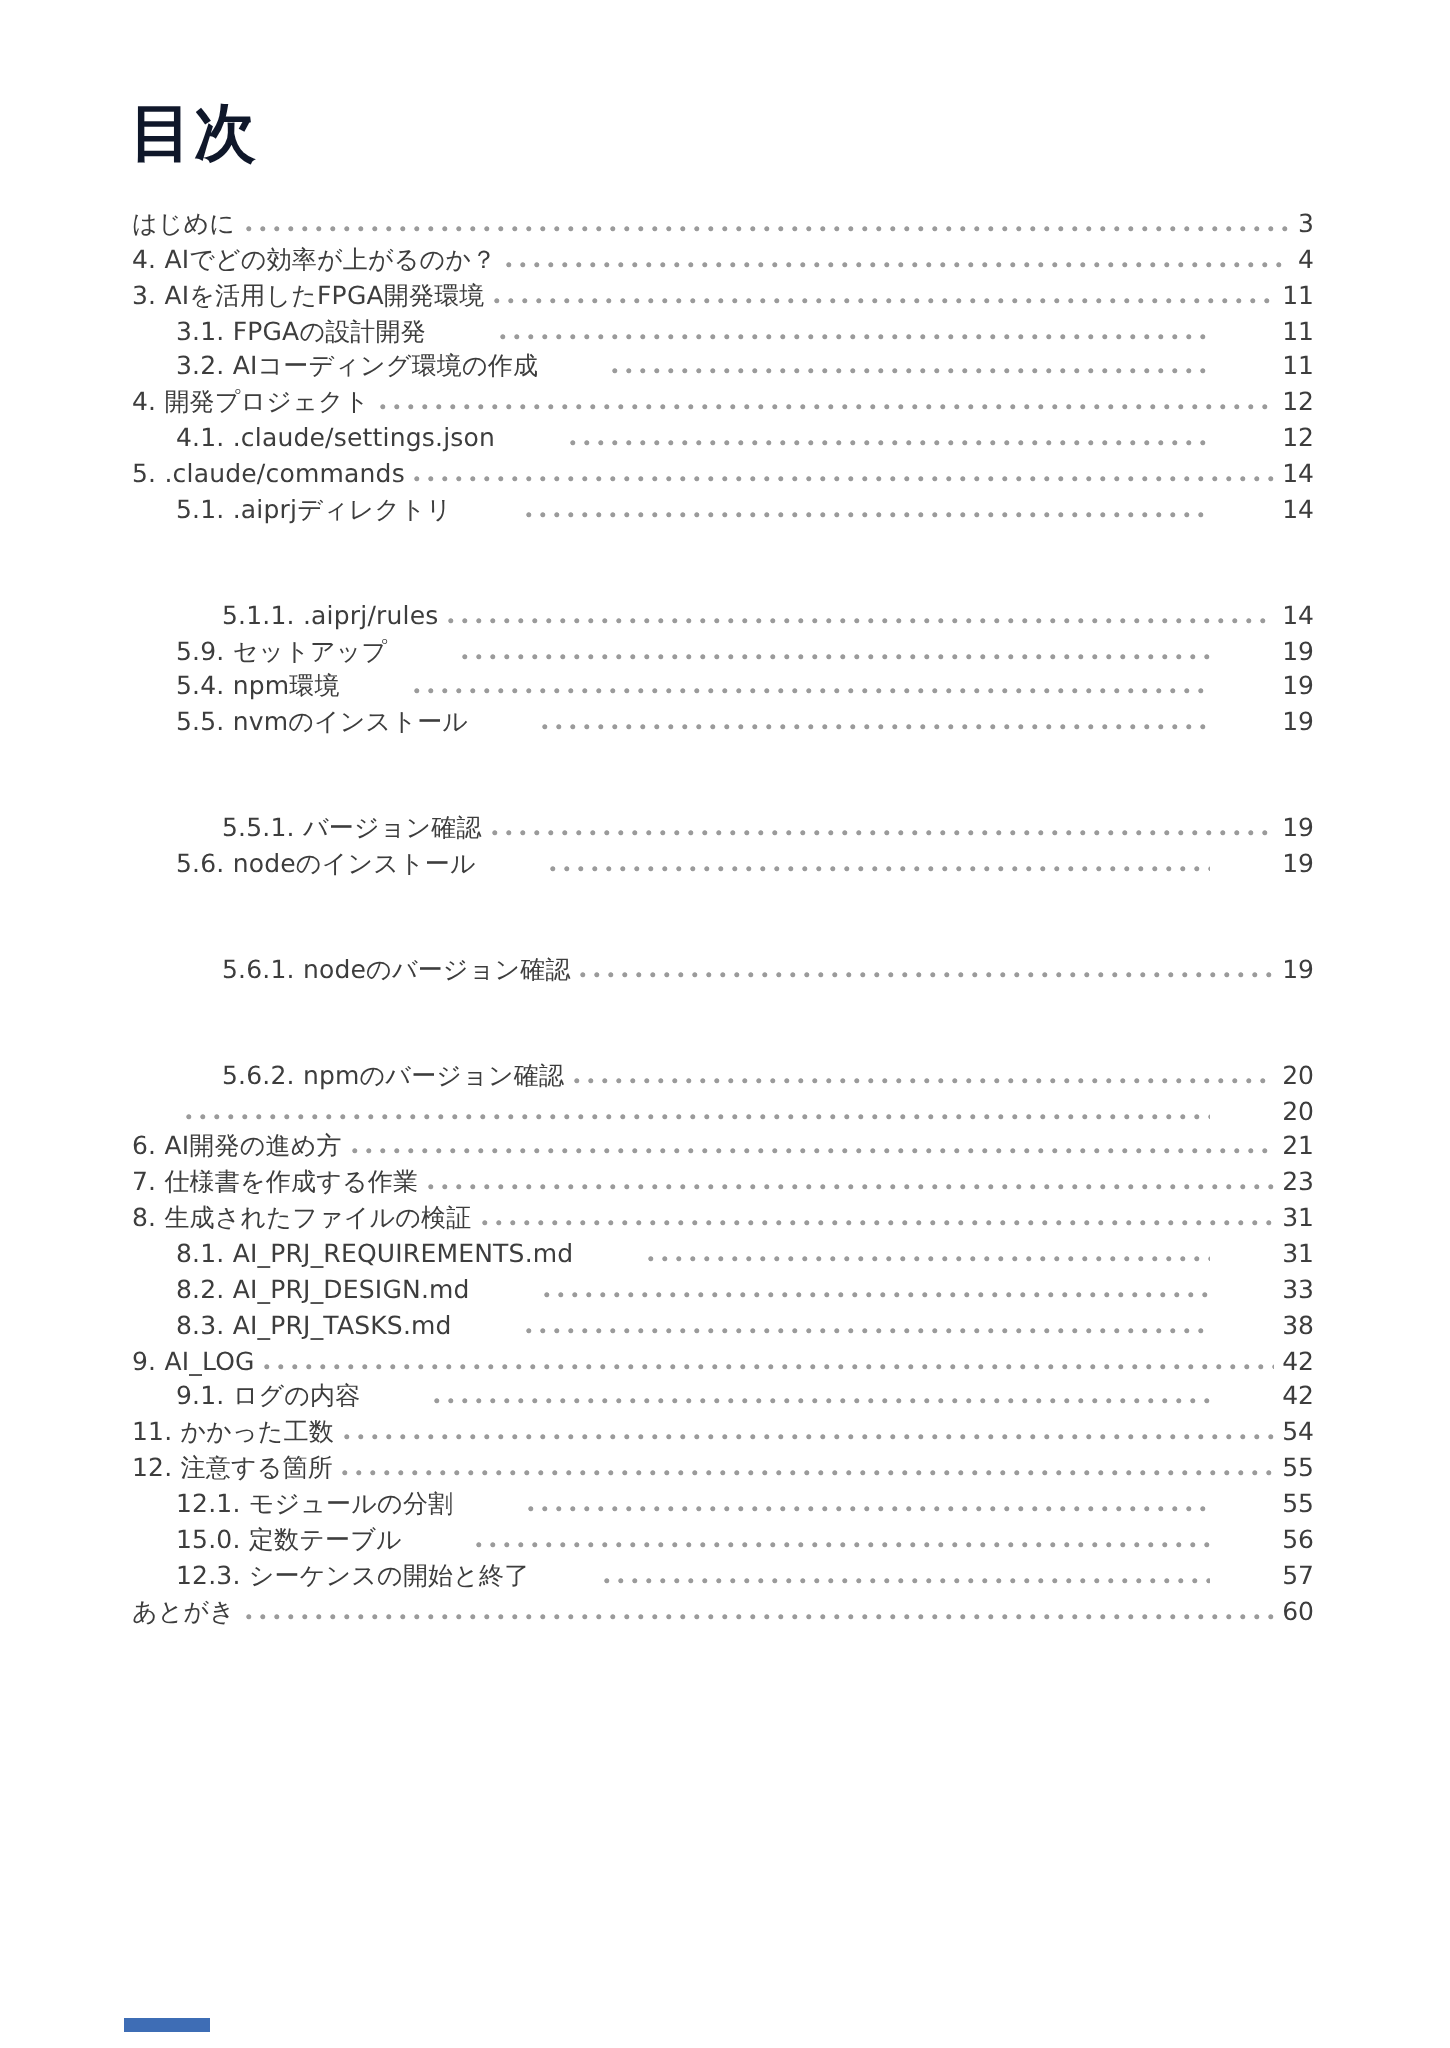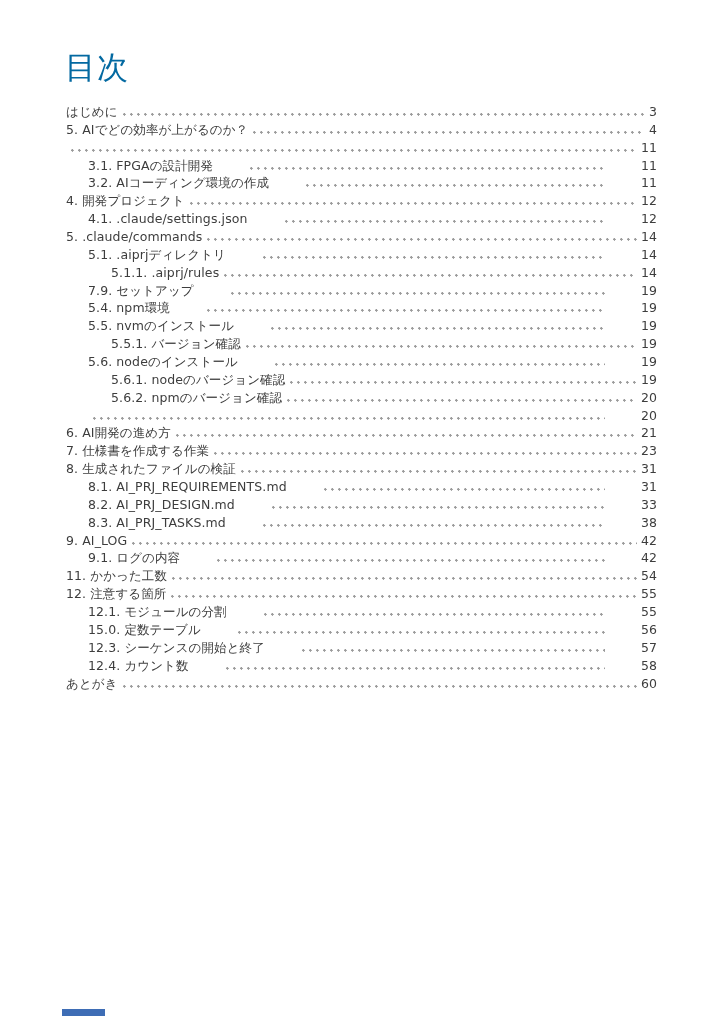--- a/index.html
+++ b/index.html
@@ -19,41 +19,41 @@
     background: #ffffff;
     overflow: hidden;
   }
   .doc-title {
     position: absolute;
     left: 65px;
     top: 48px;
     margin: 0;
     font-size: 31px;
     line-height: 1.25;
-    font-weight: 400;
-    color: #0369a1;
+    font-weight: 700;
+    color: #0f172a;
     letter-spacing: 1px;
   }
   .toc {
     position: absolute;
     left: 66px;
     right: 68px;
     top: 104px;
   }
   .toc-row {
     display: flex;
     align-items: baseline;
     height: 17.86px;
     font-size: 12.5px;
     color: #3d3d3d;
     white-space: nowrap;
     cursor: pointer;
   }
   .toc-row.lvl1 { padding-left: 22px; gap: 32px; }
-  .toc-row.lvl2 { padding-left: 45px; }
+  .toc-row.lvl2 { padding-left: 45px; margin-top: 35px; }
   .toc-label {
     white-space: nowrap;
     letter-spacing: 0.1px;
   }
   .toc-dots {
     flex: 1 1 auto;
     height: 3px;
     margin: 0 4px 0 5px;
     min-width: 12px;
     background-image: radial-gradient(circle at 1.4px 1.4px, #9b9b9b 1.05px, rgba(0,0,0,0) 1.45px);
@@ -79,25 +79,26 @@
 
 <div class="doc">
   <h1 class="doc-title">目次</h1>
   <div class="toc" id="toc-list">
       <div class="toc-row lvl0">
         <span class="toc-label">はじめに</span>
         <span class="toc-dots"></span>
         <span class="toc-page">3</span>
       </div>
       <div class="toc-row lvl0">
-        <span class="toc-label">5. AIでどの効率が上がるのか？</span>
+        <span class="toc-label">4. AIでどの効率が上がるのか？</span>
         <span class="toc-dots"></span>
         <span class="toc-page">4</span>
       </div>
       <div class="toc-row lvl0">
+        <span class="toc-label">3. AIを活用したFPGA開発環境</span>
         <span class="toc-dots"></span>
         <span class="toc-page">11</span>
       </div>
       <div class="toc-row lvl1">
         <span class="toc-label">3.1. FPGAの設計開発</span>
         <span class="toc-dots"></span>
         <span class="toc-page">11</span>
       </div>
       <div class="toc-row lvl1">
         <span class="toc-label">3.2. AIコーディング環境の作成</span>
@@ -123,21 +124,21 @@
         <span class="toc-label">5.1. .aiprjディレクトリ</span>
         <span class="toc-dots"></span>
         <span class="toc-page">14</span>
       </div>
       <div class="toc-row lvl2">
         <span class="toc-label">5.1.1. .aiprj/rules</span>
         <span class="toc-dots"></span>
         <span class="toc-page">14</span>
       </div>
       <div class="toc-row lvl1">
-        <span class="toc-label">7.9. セットアップ</span>
+        <span class="toc-label">5.9. セットアップ</span>
         <span class="toc-dots"></span>
         <span class="toc-page">19</span>
       </div>
       <div class="toc-row lvl1">
         <span class="toc-label">5.4. npm環境</span>
         <span class="toc-dots"></span>
         <span class="toc-page">19</span>
       </div>
       <div class="toc-row lvl1">
         <span class="toc-label">5.5. nvmのインストール</span>
@@ -225,25 +226,20 @@
       </div>
       <div class="toc-row lvl1">
         <span class="toc-label">15.0. 定数テーブル</span>
         <span class="toc-dots"></span>
         <span class="toc-page">56</span>
       </div>
       <div class="toc-row lvl1">
         <span class="toc-label">12.3. シーケンスの開始と終了</span>
         <span class="toc-dots"></span>
         <span class="toc-page">57</span>
-      </div>
-      <div class="toc-row lvl1">
-        <span class="toc-label">12.4. カウント数</span>
-        <span class="toc-dots"></span>
-        <span class="toc-page">58</span>
       </div>
       <div class="toc-row lvl0">
         <span class="toc-label">あとがき</span>
         <span class="toc-dots"></span>
         <span class="toc-page">60</span>
       </div>
     </div>
   <div class="footer-bar"></div>
 </div>
 

